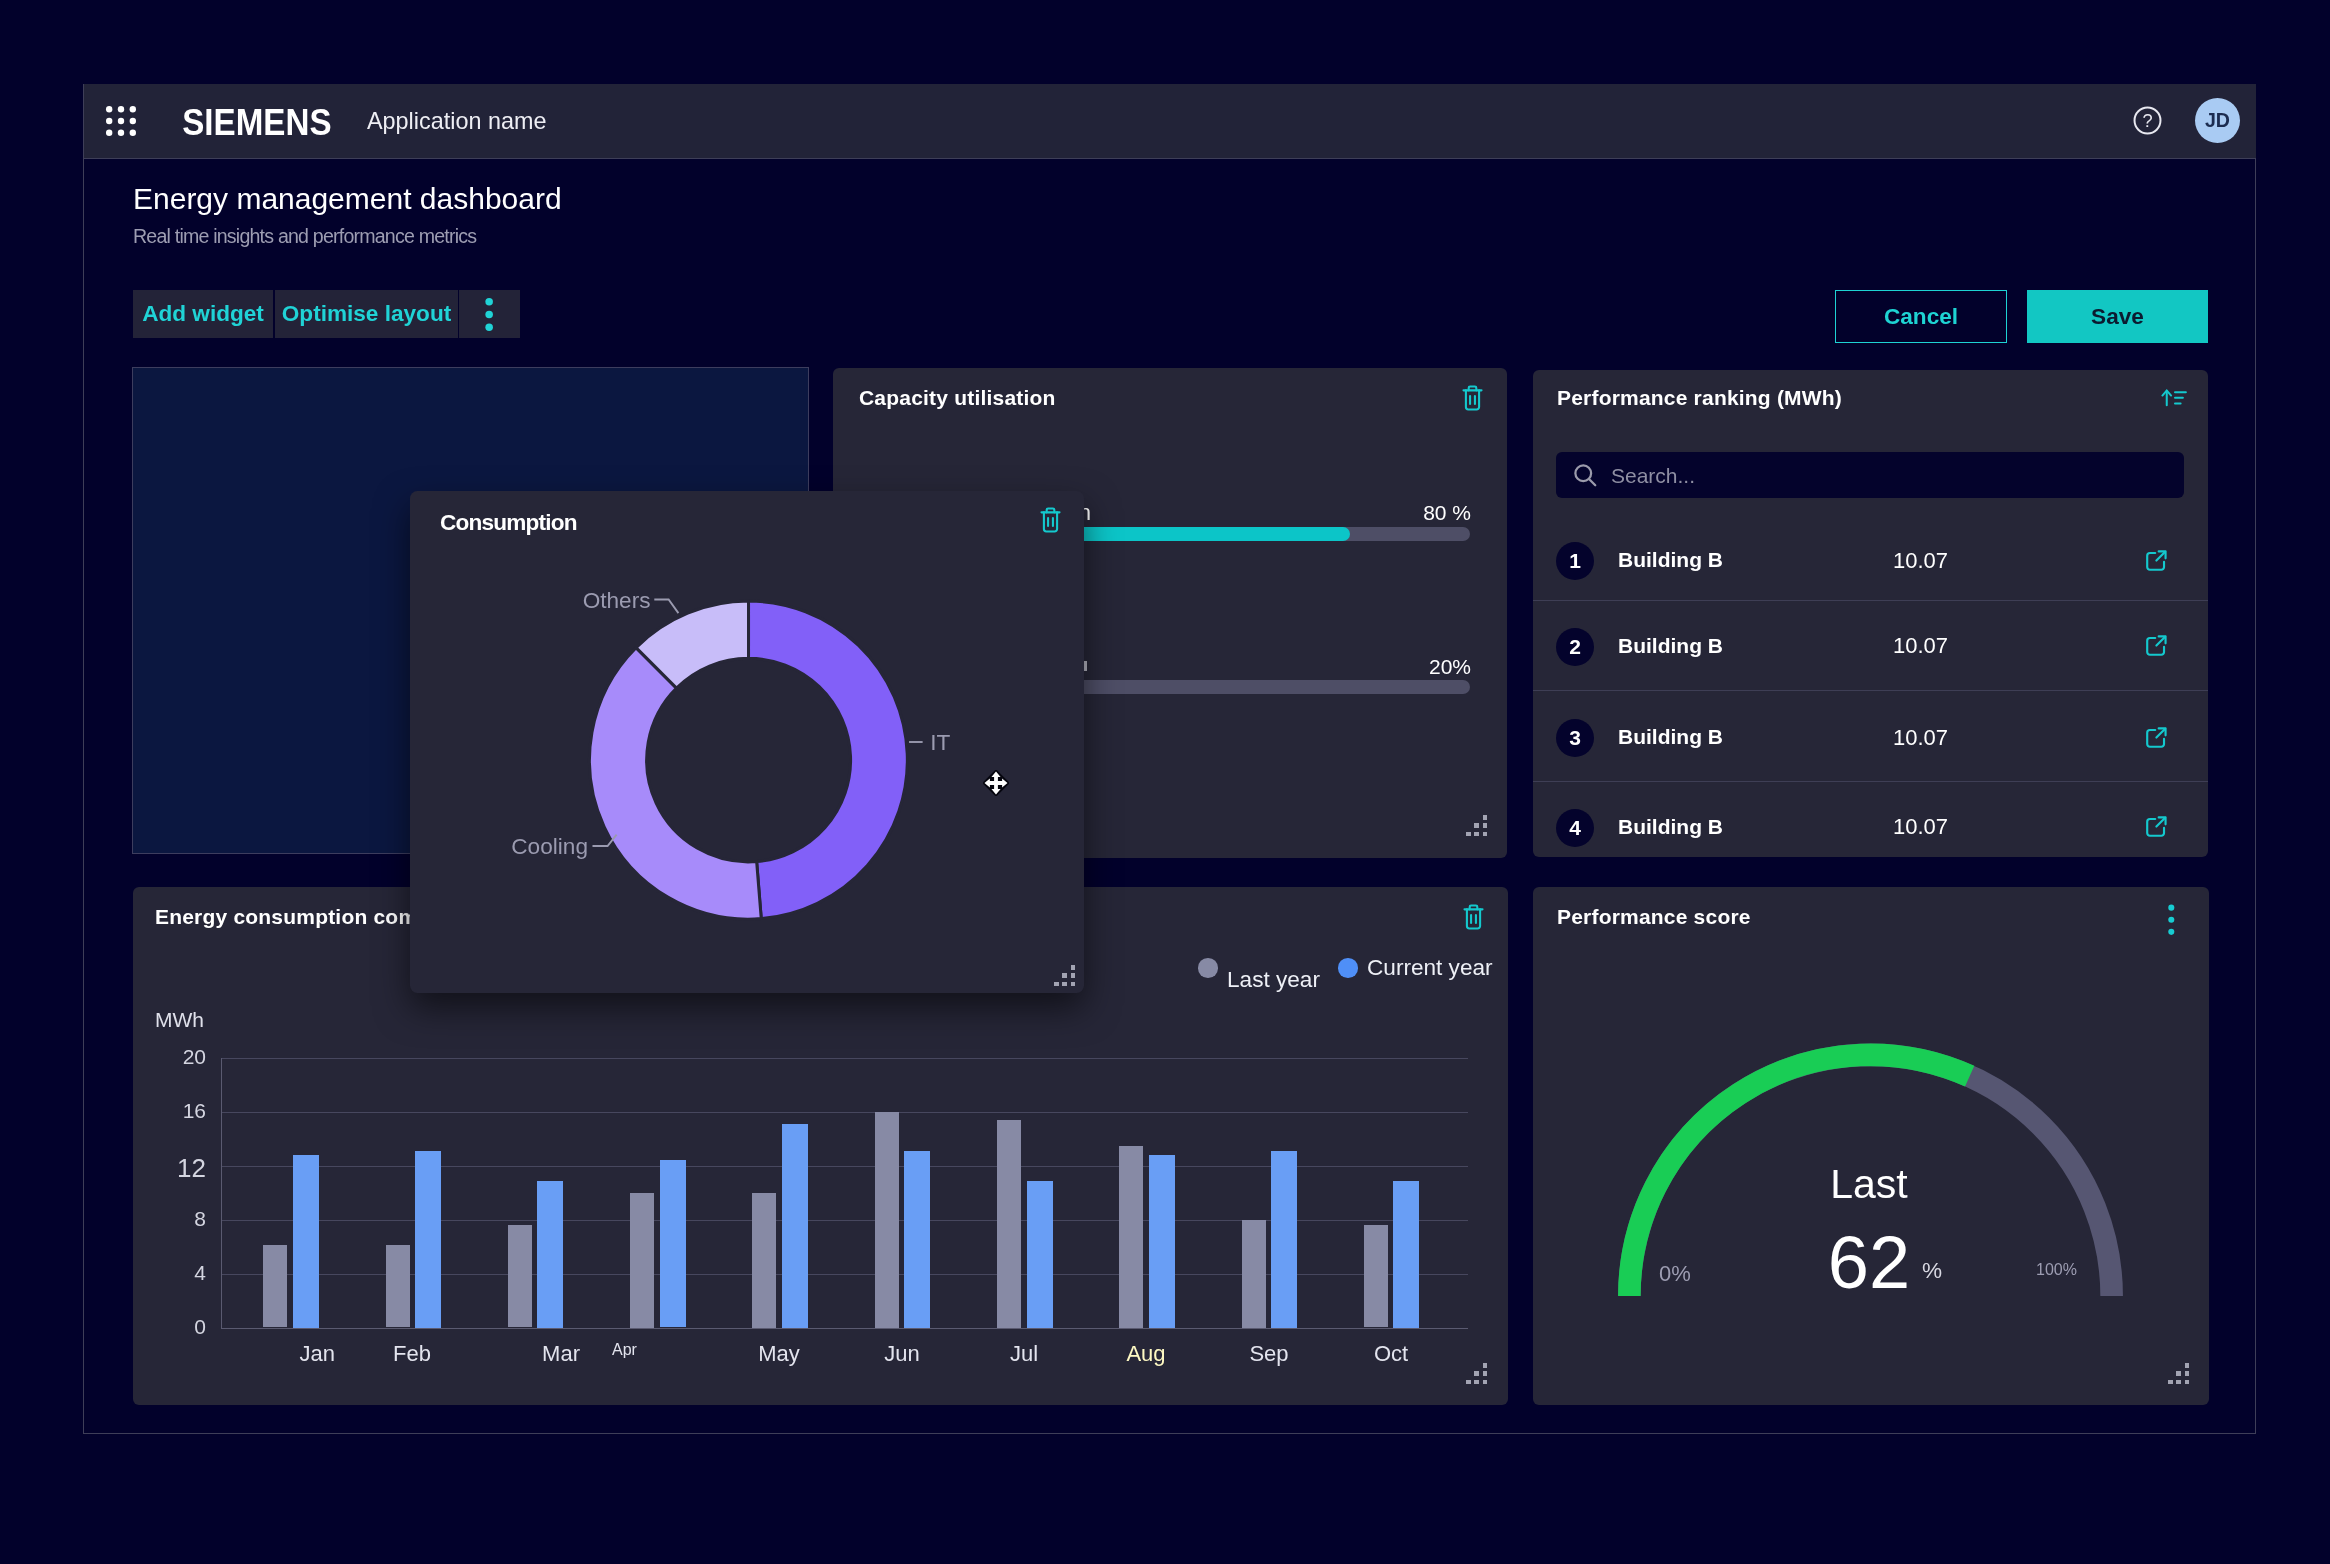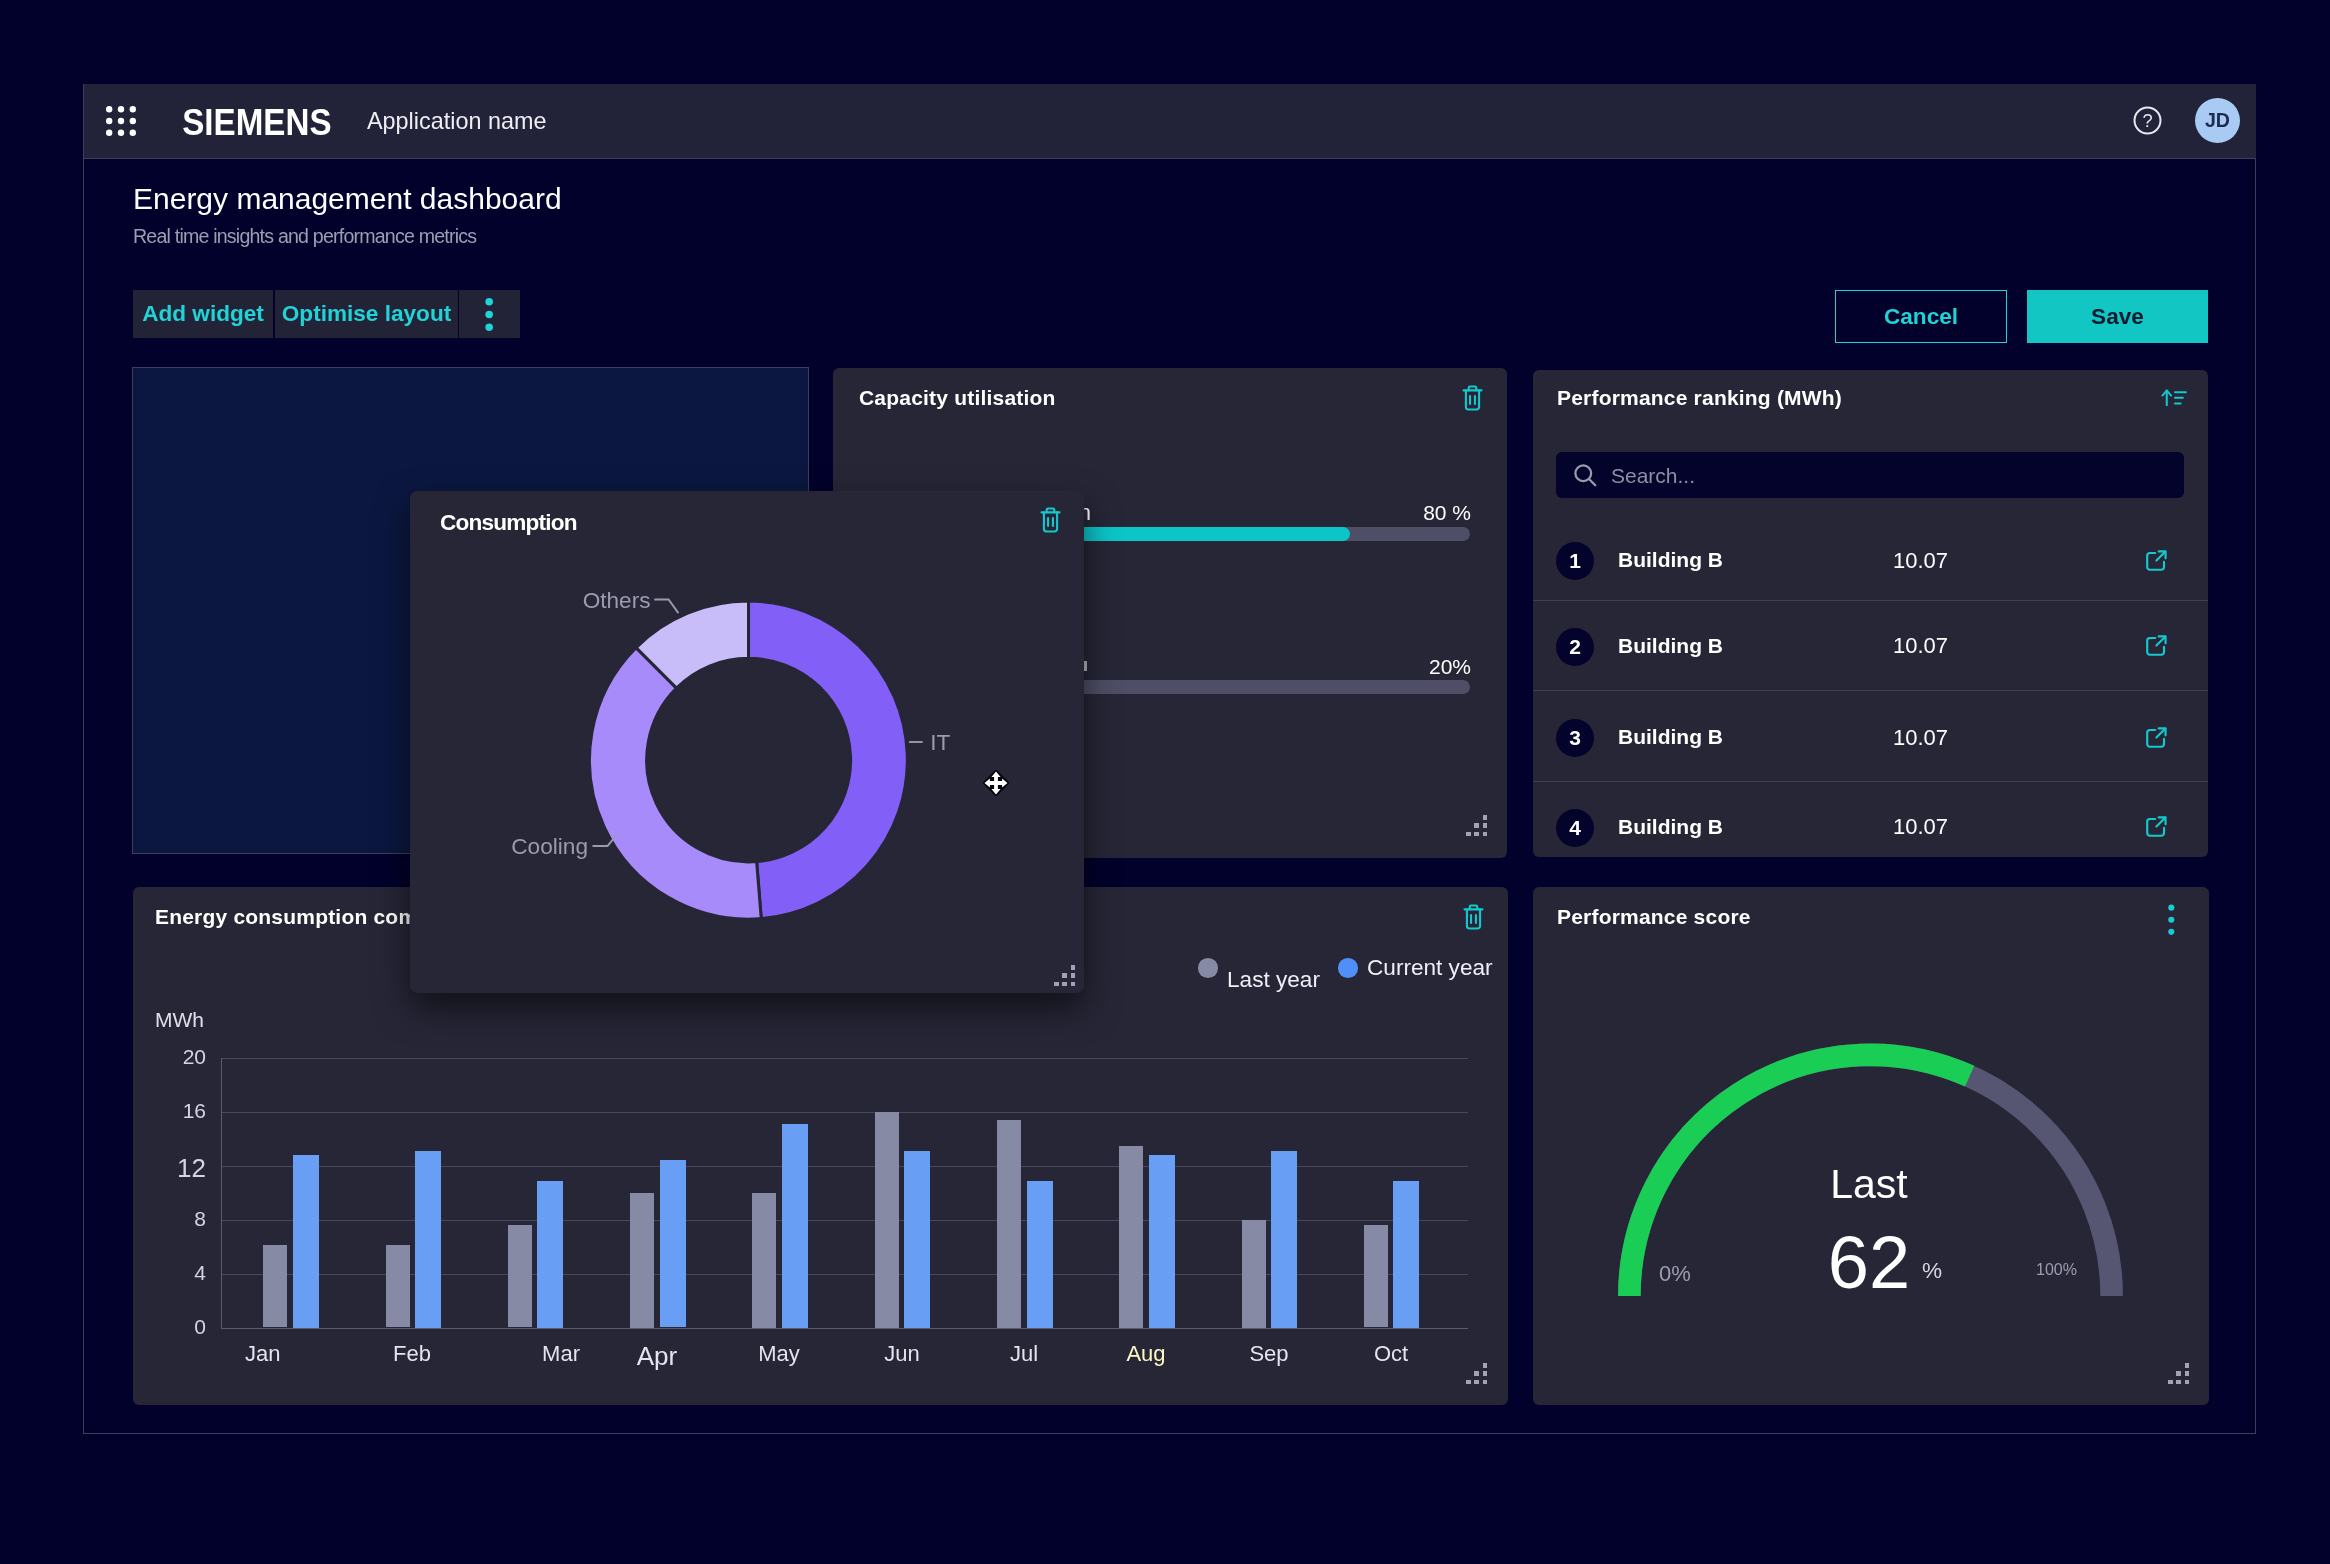--- a/index.html
+++ b/index.html
@@ -197,24 +197,24 @@
     <div class="abs" style="left: 997px; top: 1120px; width: 24px; height: 208px; background: rgb(135, 138, 165);"></div>
     <div class="abs" style="left: 1027px; top: 1181px; width: 26px; height: 147px; background: rgb(105, 158, 245);"></div>
     <div class="abs" style="left: 1119px; top: 1146px; width: 24px; height: 182px; background: rgb(135, 138, 165);"></div>
     <div class="abs" style="left: 1149px; top: 1155px; width: 26px; height: 173px; background: rgb(105, 158, 245);"></div>
     <div class="abs" style="left: 1242px; top: 1220px; width: 24px; height: 108px; background: rgb(135, 138, 165);"></div>
     <div class="abs" style="left: 1271px; top: 1151px; width: 26px; height: 177px; background: rgb(105, 158, 245);"></div>
     <div class="abs" style="left: 1364px; top: 1225px; width: 24px; height: 102px; background: rgb(135, 138, 165);"></div>
     <div class="abs" style="left: 1393px; top: 1181px; width: 26px; height: 147px; background: rgb(105, 158, 245);"></div>
   </div>
 <div id="bar-months">
-    <div class="abs" style="left: 245px; top: 1341px; width: 90px; text-align: left; color: rgb(227, 228, 238); font-size: 22px;">Jan</div>
+    <div class="abs" style="left: 245px; top: 1341px; width: 90px; text-align: right; color: rgb(227, 228, 238); font-size: 22px;">Jan</div>
     <div class="abs" style="left: 367px; top: 1341px; width: 90px; text-align: center; color: rgb(227, 228, 238); font-size: 22px;">Feb</div>
     <div class="abs" style="left: 490px; top: 1341px; width: 90px; text-align: right; color: rgb(227, 228, 238); font-size: 22px;">Mar</div>
-    <div class="abs" style="left: 612px; top: 1341px; width: 90px; text-align: center; color: rgb(227, 228, 238); font-size: 26px;">Apr</div>
+    <div class="abs" style="left: 612px; top: 1341px; width: 90px; color: rgb(227, 228, 238); font-size: 16px;">Apr</div>
     <div class="abs" style="left: 734px; top: 1341px; width: 90px; text-align: center; color: rgb(227, 228, 238); font-size: 22px;">May</div>
     <div class="abs" style="left: 857px; top: 1341px; width: 90px; text-align: center; color: rgb(227, 228, 238); font-size: 22px;">Jun</div>
     <div class="abs" style="left: 979px; top: 1341px; width: 90px; text-align: center; color: rgb(227, 228, 238); font-size: 22px;">Jul</div>
     <div class="abs" style="left: 1101px; top: 1341px; width: 90px; text-align: center; color: #fef9c3; font-size: 22px;">Aug</div>
     <div class="abs" style="left: 1224px; top: 1341px; width: 90px; text-align: center; color: rgb(227, 228, 238); font-size: 22px;">Sep</div>
     <div class="abs" style="left: 1346px; top: 1341px; width: 90px; text-align: center; color: rgb(227, 228, 238); font-size: 22px;">Oct</div>
   </div>
 <div class="handle" style="left:1466px;top:1363px;">
     <i style="left: 16.6px; top: 0px;"></i>
     <i style="left: 8.3px; top: 8.3px;"></i>

